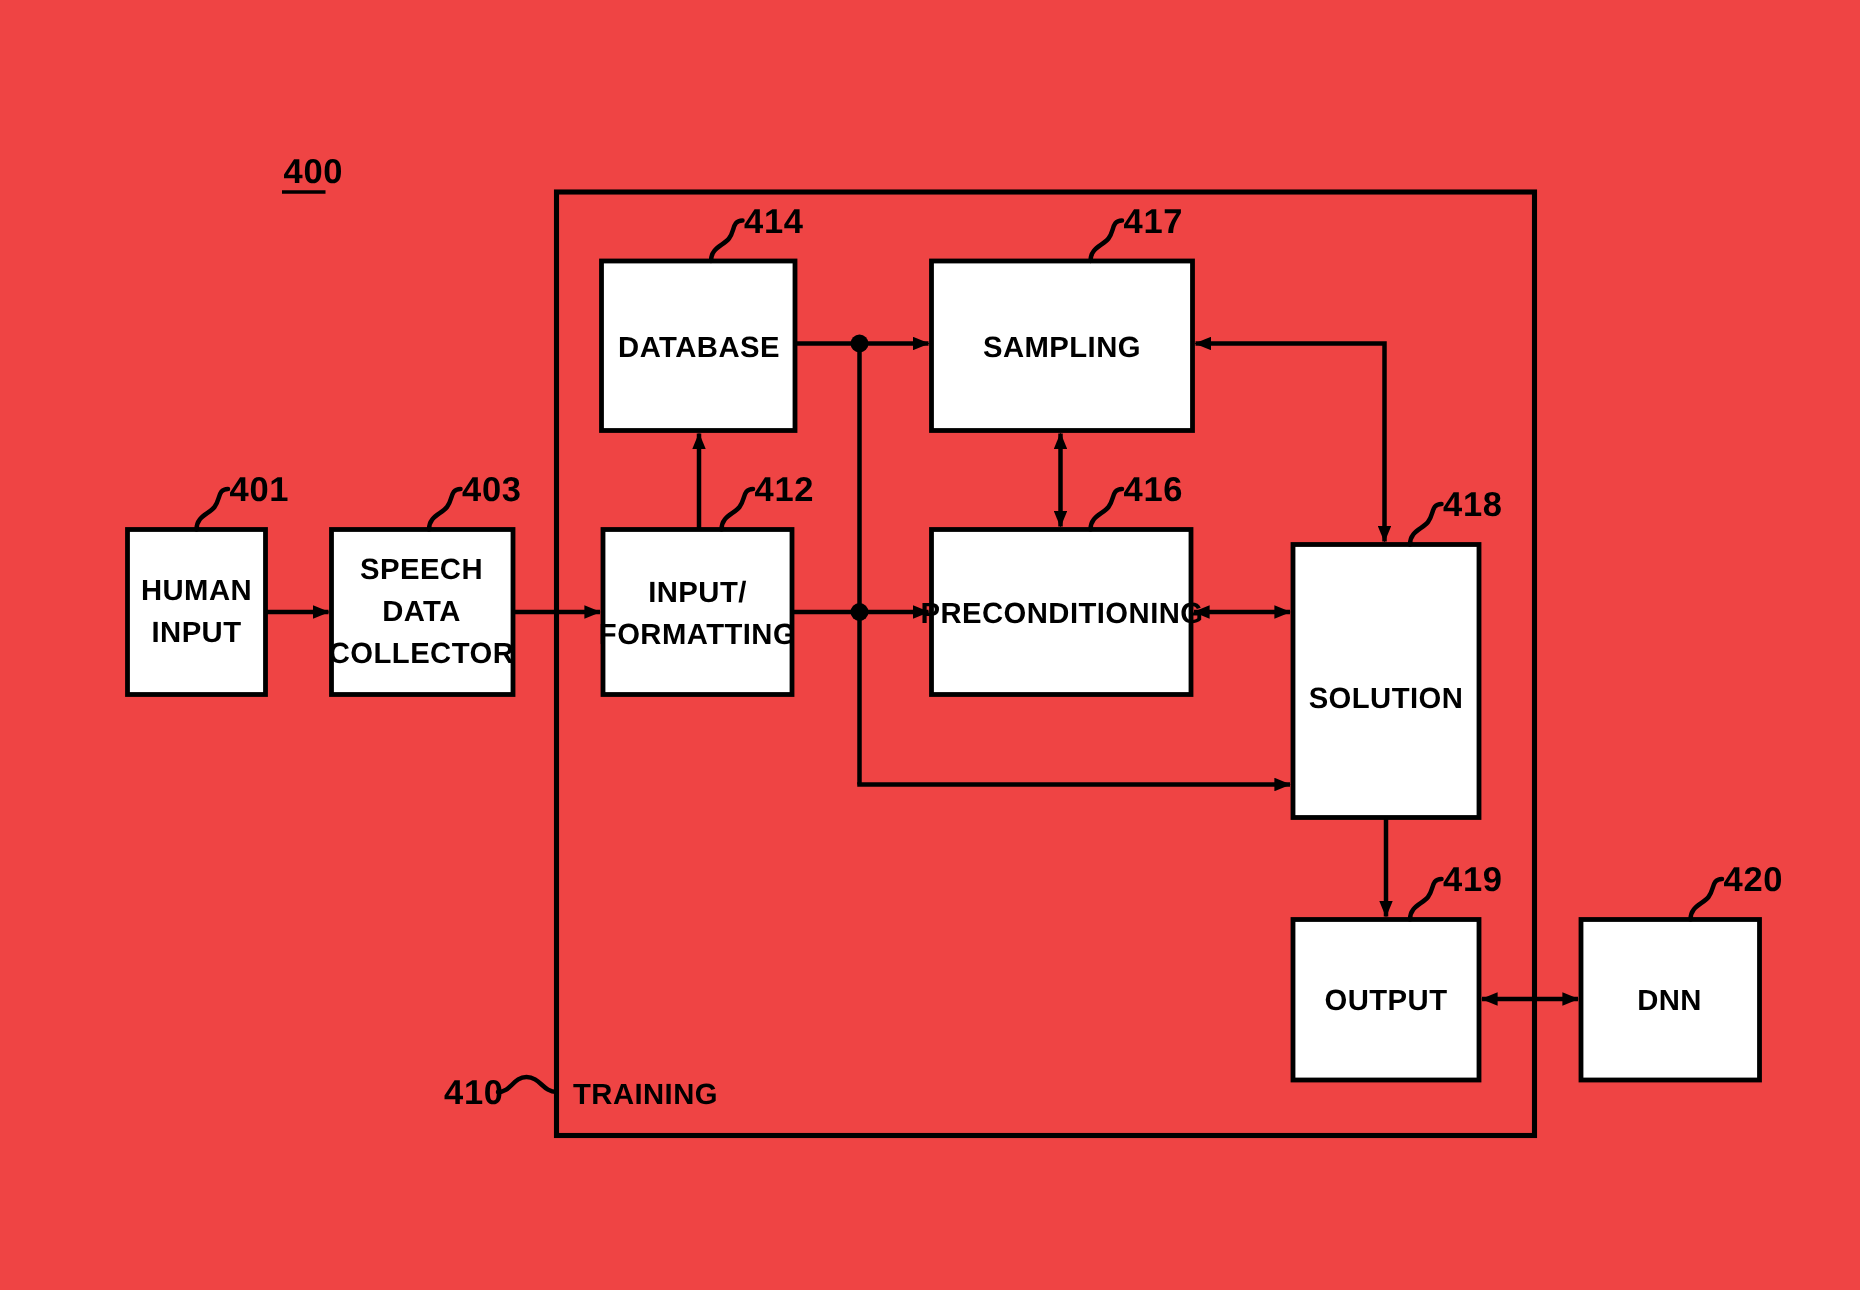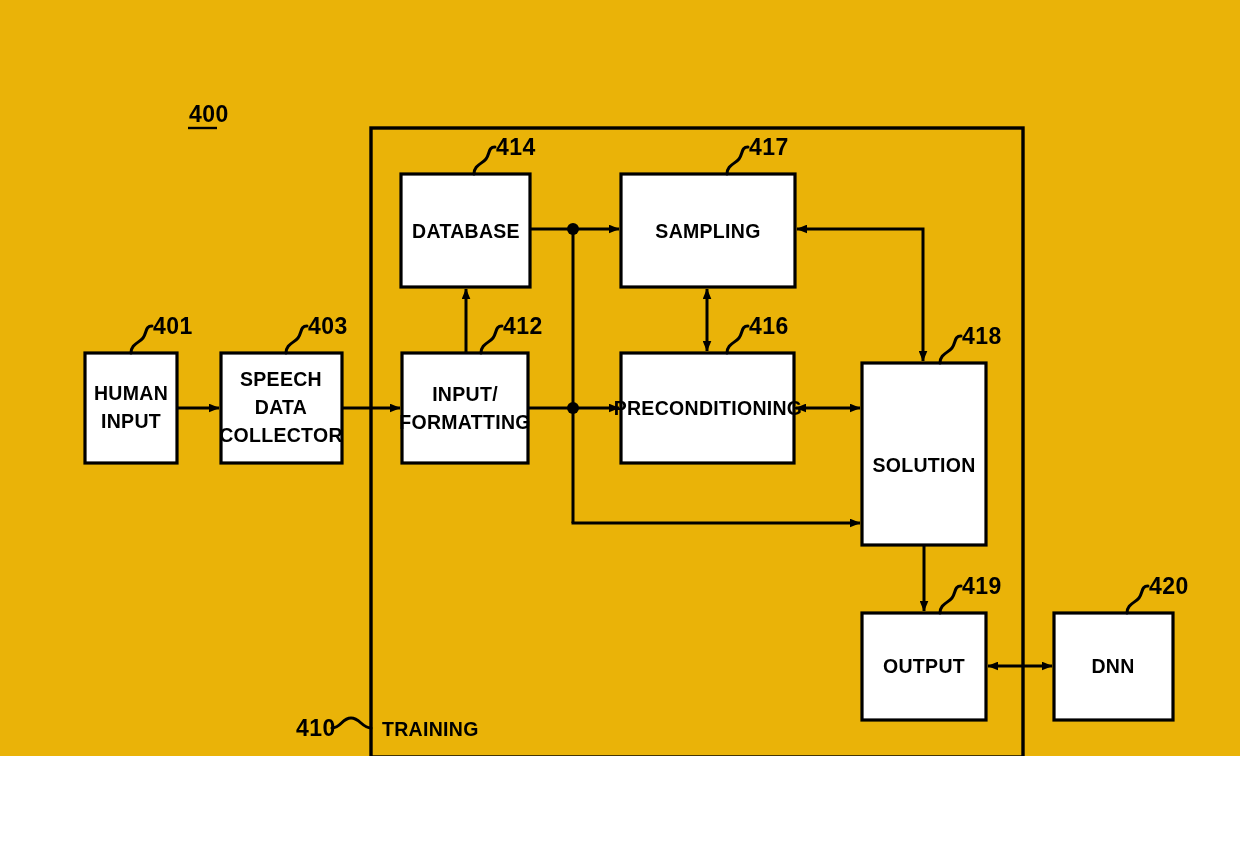--- a/index.html
+++ b/index.html
@@ -7,22 +7,22 @@
     margin: 0;
     padding: 0;
     background: #ffffff;
   }
   body {
     font-family: "Liberation Sans", sans-serif;
   }
   #figure-root {
     position: relative;
     width: 1240px;
-    height: 756px;
-    background: #eab308;
+    height: 860px;
+    background: #ef4444;
     overflow: hidden;
     text-align: center;
   }
   #figure-svg {
     display: block;
     width: 1240px;
     height: 860px;
   }
   .box-rect {
     fill: #ffffff;

